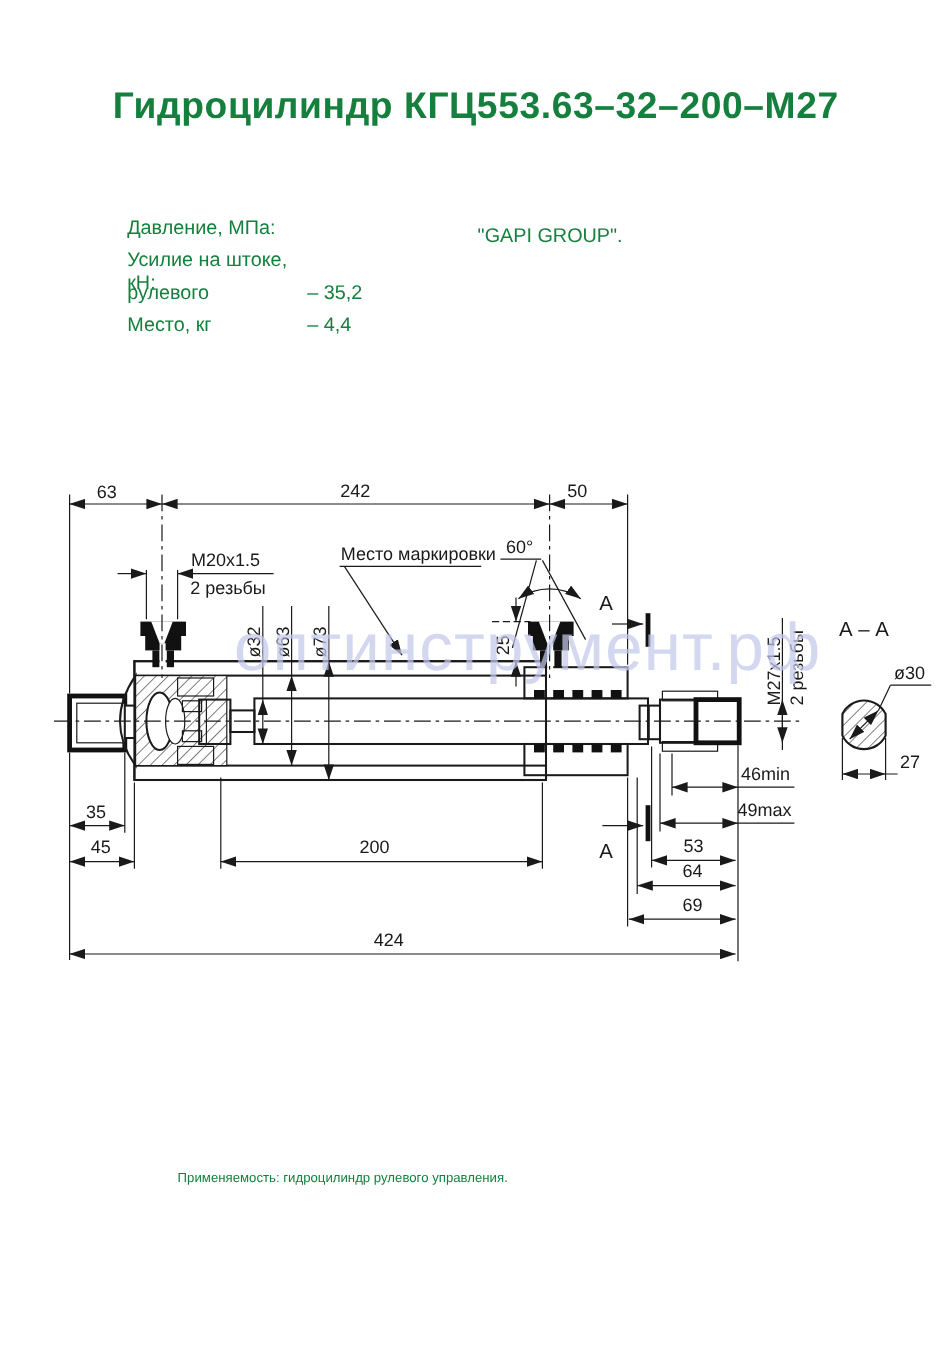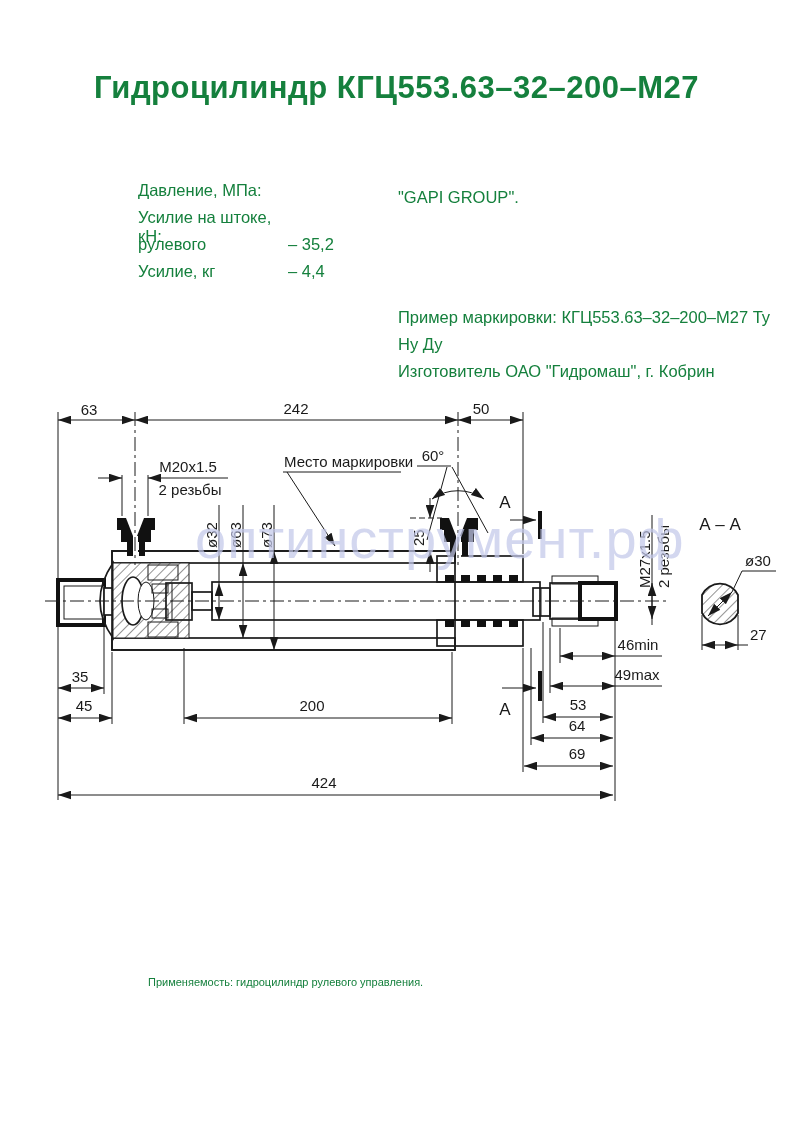--- a/index.html
+++ b/index.html
@@ -1,20 +1,20 @@
 <!DOCTYPE html>
 <html><head>
 <meta charset="utf-8">
 <style>
   html,body{margin:0;padding:0;background:#fff;}
   .sheet{position:relative;width:793px;height:1123px;background:#fff;overflow:hidden;
          font-family:"Liberation Sans",sans-serif;color:#15803d;}
   .title{position:absolute;top:70px;left:0;width:100%;text-align:center;
          font-size:31px;font-weight:bold;letter-spacing:0.5px;}
-  .specs{position:absolute;left:138px;top:181px;font-size:16.5px;}
+  .specs{position:absolute;left:106px;top:181px;font-size:16.5px;}
   .spec-row{display:grid;grid-template-columns:150px auto;height:27px;align-items:baseline;}
   .info1{position:absolute;left:398px;top:184px;font-size:16.5px;line-height:27px;}
   .info2{position:absolute;left:398px;top:304px;font-size:16.5px;line-height:27px;}
   .footer{position:absolute;left:148px;top:976px;font-size:11px;}
   svg{position:absolute;left:0;top:0;}
   svg text{font-family:"Liberation Sans",sans-serif;fill:#1a1a1a;font-size:15px;}
   text.dim{font-size:15px;}
   text.big{font-size:17px;}
   .thin{stroke:#1a1a1a;stroke-width:1;fill:none;}
   .med{stroke:#1a1a1a;stroke-width:1.7;fill:none;}
@@ -38,33 +38,29 @@
       </div>
     <div class="spec-row">
         <span>Усилие на штоке, кН:</span>
         <span></span>
       </div>
     <div class="spec-row">
         <span>рулевого</span>
         <span>– 35,2</span>
       </div>
     <div class="spec-row">
-        <span>Усилие, кг</span>
+        <span>Место, кг</span>
         <span>– 4,4</span>
       </div>
   </div>
 
   <div class="info1">
     <div>"GAPI GROUP".</div>
   </div>
 
-  <div class="info2">
-    <div>Пример маркировки: КГЦ553.63–32–200–М27 Ту Ну Ду</div>
-    <div>Изготовитель ОАО "Гидромаш", г. Кобрин</div>
-  </div>
 
   <svg width="793" height="1123" viewBox="0 0 793 1123">
     <defs>
       <marker id="arr" viewBox="0 0 12 8" refX="12" refY="4" markerWidth="13" markerHeight="9" markerUnits="userSpaceOnUse" orient="auto-start-reverse">
         <path d="M0,0 L12,4 L0,8 Z" fill="#1a1a1a"></path>
       </marker>
       <pattern id="hatch" width="7" height="7" patternUnits="userSpaceOnUse" patternTransform="rotate(45)">
         <rect width="7" height="7" fill="#fff"></rect>
         <line x1="0" y1="0" x2="0" y2="7" stroke="#2a2a2a" stroke-width="1"></line>
       </pattern>

